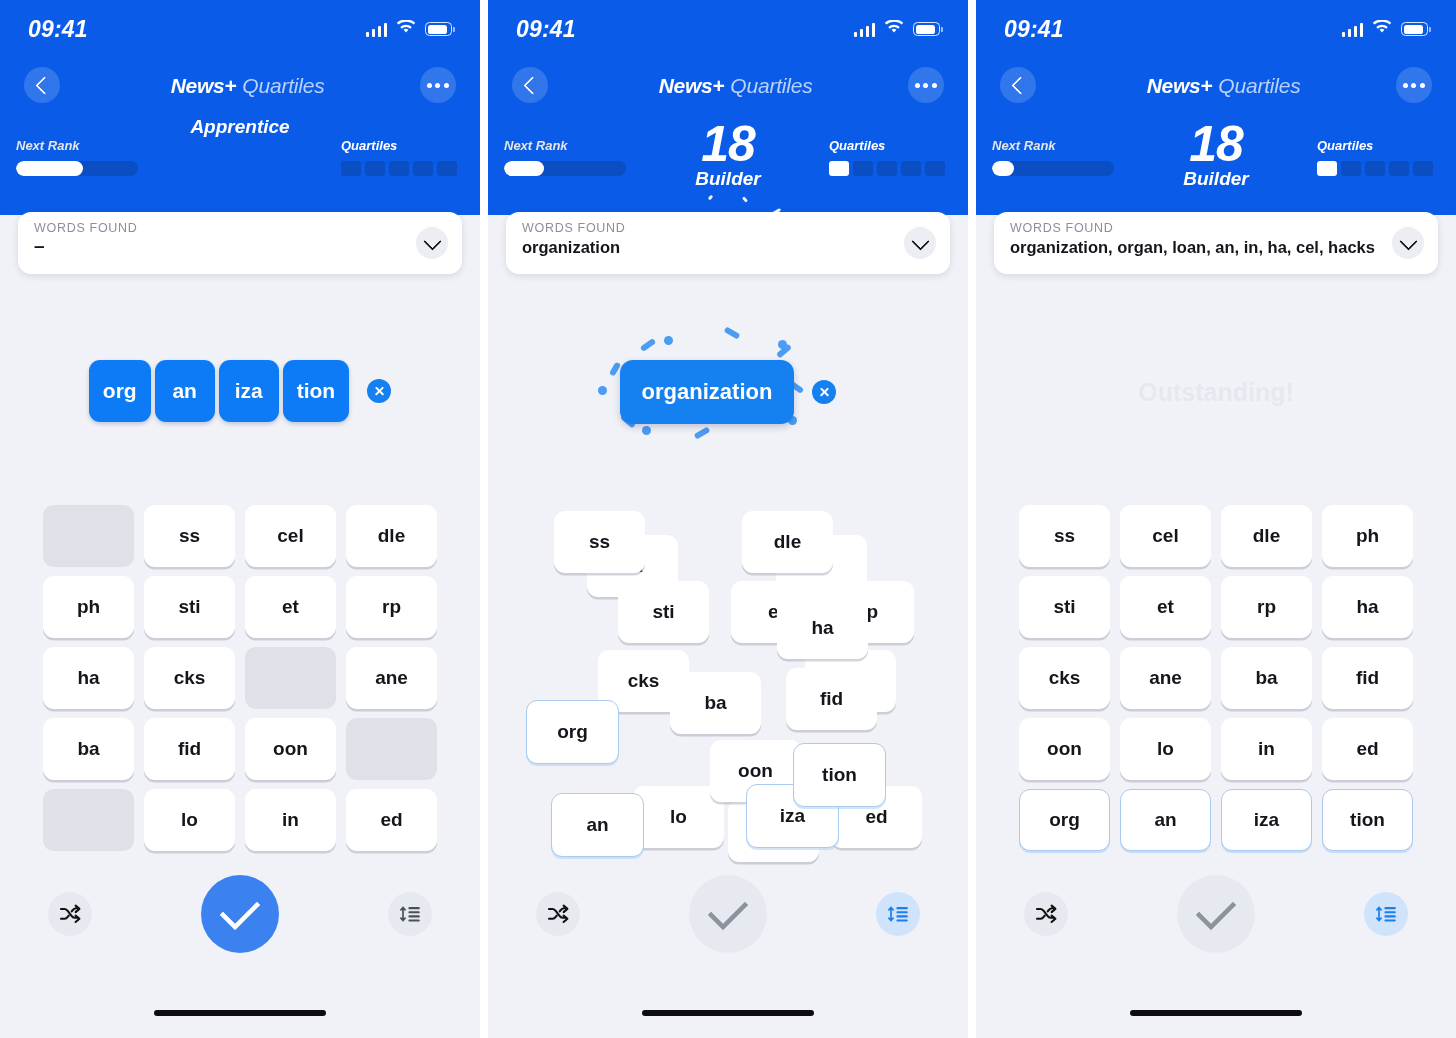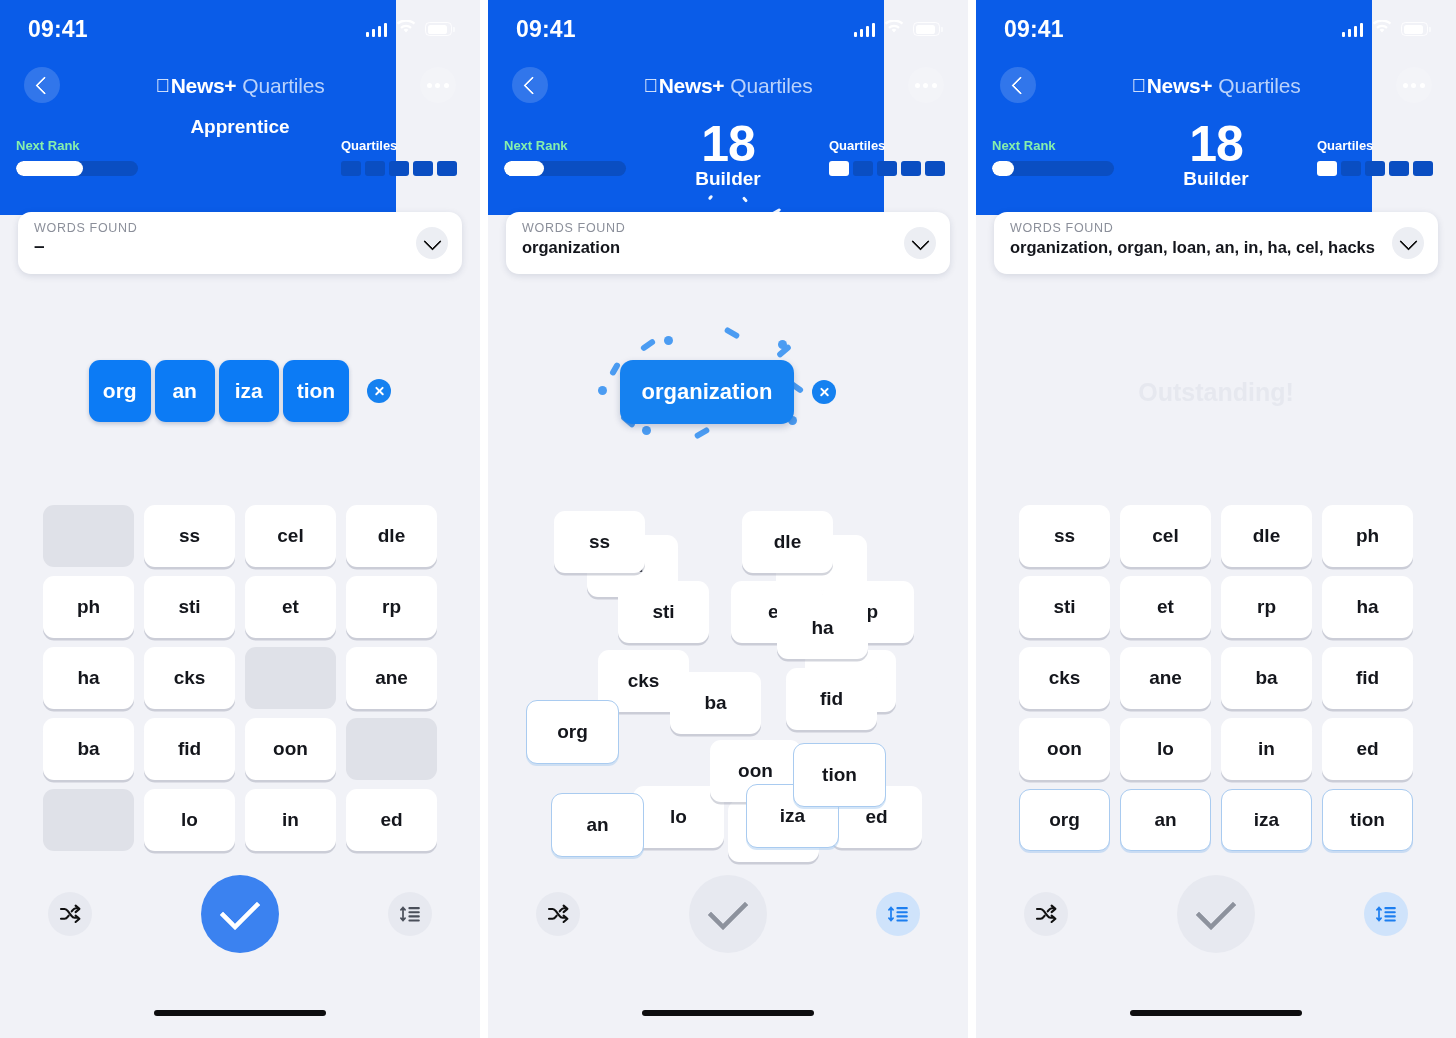--- a/index.html
+++ b/index.html
@@ -13,22 +13,23 @@
     position:relative;
     width:480px;height:1038px;
     background:#f1f2f7;
     overflow:hidden;
     flex:0 0 auto;
   }
   .gap{flex:0 0 8px;background:#ffffff;height:1038px;}
 
   
   .hdr{
-    position:absolute;left:0;top:0;width:396px;height:215px;
+    position:absolute;left:0;top:0;width:480px;height:215px;
     background:#0a5ce8;
+    font-style:italic;
   }
   .statusbar{
     position:absolute;left:0;top:0;width:480px;height:58px;
     display:flex;align-items:center;justify-content:space-between;
     padding:0 28px;box-sizing:border-box;
   }
   .clock{color:#fff;font-size:23px;font-weight:700;letter-spacing:.2px;}
   .sb-right{display:flex;align-items:center;gap:9px;}
   .bars{display:flex;align-items:flex-end;gap:2.5px;height:15px;}
   .bars i{display:block;width:3.5px;background:#fff;border-radius:1px;}
@@ -65,21 +66,21 @@
   .dots i{width:5px;height:5px;border-radius:50%;background:#fff;display:block}
   .brand{display:flex;align-items:center;gap:0;font-size:21px;line-height:1;}
   .brand .apple{color:#fff;font-size:19px;margin-right:1px;}
   .brand .news{color:#fff;font-weight:700;letter-spacing:-.3px;}
   .brand .quart{color:#b9d2fb;font-weight:400;margin-left:6px;letter-spacing:-.2px;}
 
   .statsrow{
     position:absolute;left:0;top:118px;width:480px;height:80px;
   }
   .nextrank{position:absolute;left:16px;top:20px;width:128px;}
-  .nextrank .lbl{color:#86efac;font-size:13px;font-weight:700;margin-bottom:8px;}
+  .nextrank .lbl{color:#e5e5e5;font-size:13px;font-weight:700;margin-bottom:8px;}
   .track{width:122px;height:15px;border-radius:8px;background:#0a4ec2;position:relative;overflow:hidden;}
   .track i{position:absolute;left:0;top:0;bottom:0;background:#fff;border-radius:8px;display:block;}
 
   .centerscore{position:absolute;left:0;right:0;top:0;text-align:center;}
   .scorenum{color:#fff;font-size:50px;font-weight:700;line-height:52px;letter-spacing:-1px;}
   .scorerank{color:#fff;font-size:19px;font-weight:700;line-height:22px;margin-top:-2px;}
   .burst{position:absolute;left:50%;top:0;width:1px;height:1px;}
   .burst b{position:absolute;background:#fff;border-radius:2px;display:block;opacity:.95;}
 
   .quartiles{position:absolute;right:14px;top:20px;text-align:left;width:125px;}

